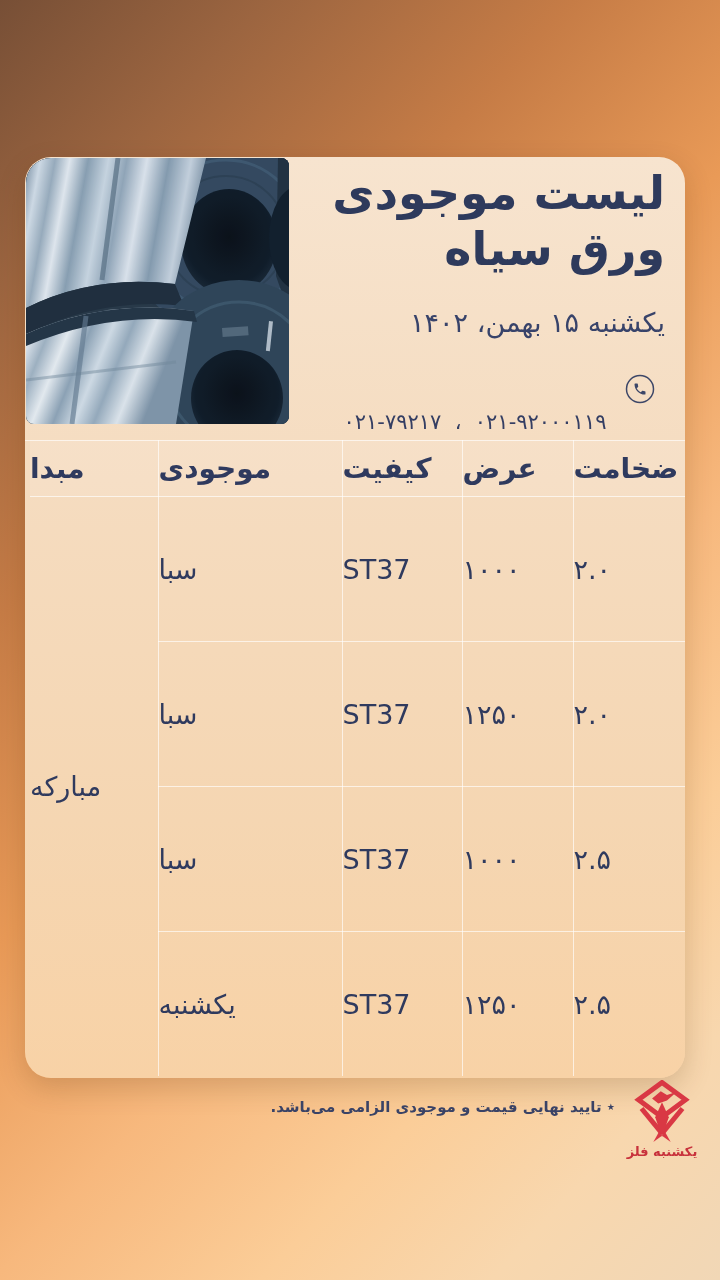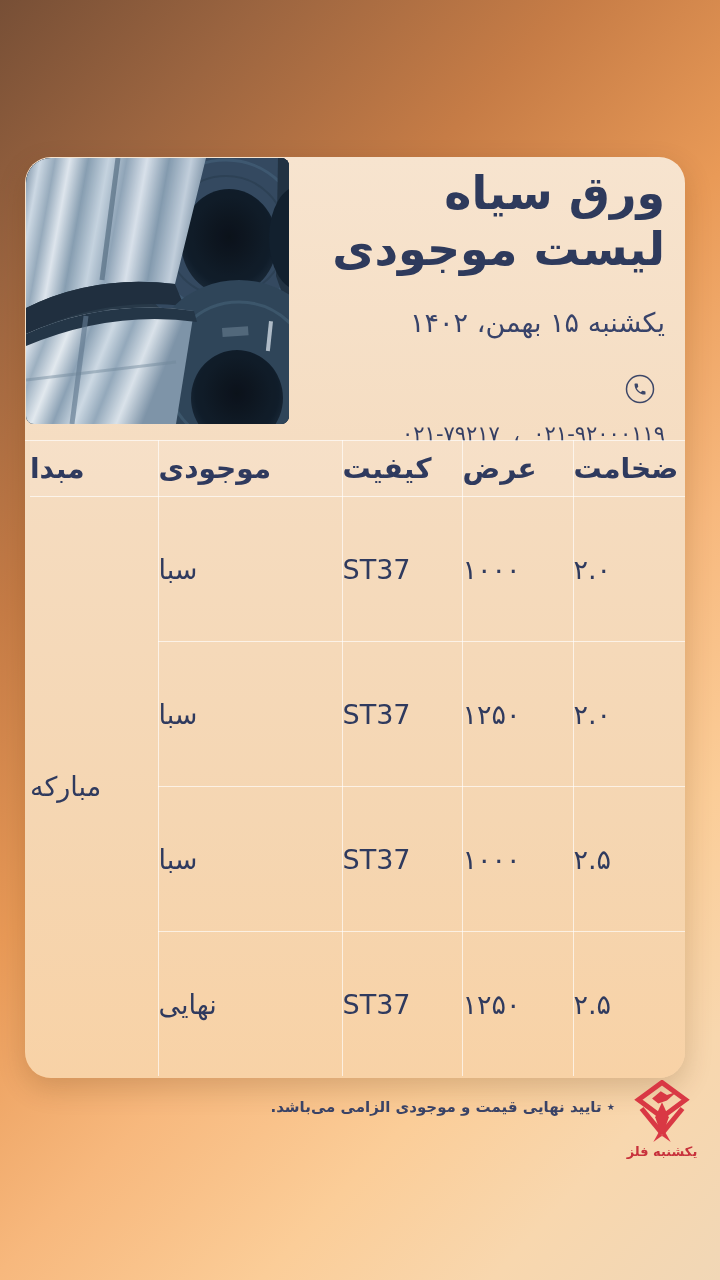--- a/index.html
+++ b/index.html
@@ -26,21 +26,21 @@
   }
   .photo svg{display:block;width:100%;height:100%;}
   .head-block{
     position:absolute;top:8px;right:20px;width:380px;text-align:right;
     color:#2e3a5c;
   }
   .title{font-size:46px;font-weight:700;line-height:56px;letter-spacing:0;}
   .date{font-size:27px;font-weight:400;color:#38436a;margin-top:29px;line-height:34px;}
   .phone-block{margin-top:34px;text-align:right;}
   .phone-icon{display:inline-block;margin-right:10px;}
-  .phone-numbers{font-size:21px;font-weight:500;color:#343e63;margin-top:14px;letter-spacing:.5px;}
+  .phone-numbers{font-size:21px;font-weight:500;color:#343e63;margin-top:2px;letter-spacing:.5px;text-align:center;}
   .table-topline{position:absolute;top:283px;left:0;right:0;height:1px;background:rgba(255,255,255,.65);}
   .price-table-wrap{position:absolute;top:283px;right:0;width:655px;}
   table.price{border-collapse:collapse;border-style:hidden;width:655px;table-layout:fixed;}
   table.price th,table.price td{
     border:1px solid rgba(255,255,255,.65);
     text-align:left;vertical-align:middle;
     color:#2f3a5e;padding:0;
   }
   table.price th{height:56px;font-size:28px;font-weight:700;background:rgba(255,255,255,.10);}
   table.price td{height:144px;font-size:27px;font-weight:500;}
@@ -114,22 +114,22 @@
         <path d="M0,176 Q80,140 168,153 L171,164 Q86,152 0,188 Z" fill="#203040"></path>
         <path d="M60,158 L46,266" stroke="#647b90" stroke-width="5" opacity=".65" fill="none"></path>
         <path d="M0,222 L150,204" stroke="#74899b" stroke-width="3" opacity=".45" fill="none"></path>
         <rect x="243" y="163" width="4" height="30" fill="#d4dde4" opacity=".85" transform="rotate(6 243 163)"></rect>
         <rect x="196" y="170" width="26" height="9" fill="#9fb2c2" opacity=".35" transform="rotate(-4 196 170)"></rect>
         <rect width="263" height="266" fill="#4a6a8a" opacity=".10"></rect>
       </svg>
     </div>
 
     <div class="head-block">
+      <div class="title">لیست موجودی</div>
       <div class="title">ورق سیاه</div>
-      <div class="title">لیست موجودی</div>
       <div class="date">یکشنبه ۱۵ بهمن، ۱۴۰۲</div>
       <div class="phone-block">
         <span class="phone-icon">
           <svg width="30" height="30" viewBox="0 0 32 32">
             <circle cx="16" cy="16" r="14.4" fill="none" stroke="#3d4768" stroke-width="1.6"></circle>
             <path transform="translate(8.2,8.2) scale(0.65)" fill="#3d4768" d="M6.62 10.79c1.44 2.83 3.76 5.14 6.59 6.59l2.2-2.2c.27-.27.67-.36 1.02-.24 1.12.37 2.33.57 3.57.57.55 0 1 .45 1 1V20c0 .55-.45 1-1 1-9.39 0-17-7.61-17-17 0-.55.45-1 1-1h3.5c.55 0 1 .45 1 1 0 1.25.2 2.45.57 3.57.11.35.03.74-.25 1.02l-2.2 2.2z"></path>
           </svg>
         </span>
         <div class="phone-numbers">۰۲۱-۹۲۰۰۰۱۱۹&nbsp;&nbsp;،&nbsp;&nbsp;۰۲۱-۷۹۲۱۷</div>
       </div>
@@ -171,21 +171,21 @@
           <tr>
             <td>۲.۵</td>
             <td>۱۰۰۰</td>
             <td>ST37</td>
             <td>سبا</td>
           </tr>
           <tr>
             <td>۲.۵</td>
             <td>۱۲۵۰</td>
             <td>ST37</td>
-            <td>نهایی</td>
+            <td>یکشنبه</td>
           </tr>
         </tbody>
       </table>
     </div>
   </div>
 
   <div class="disclaimer">٭ تایید نهایی قیمت و موجودی الزامی می‌باشد.</div>
 
   <div class="brand">
     <svg class="brand-logo" width="62" height="62" viewBox="0 0 100 100">

